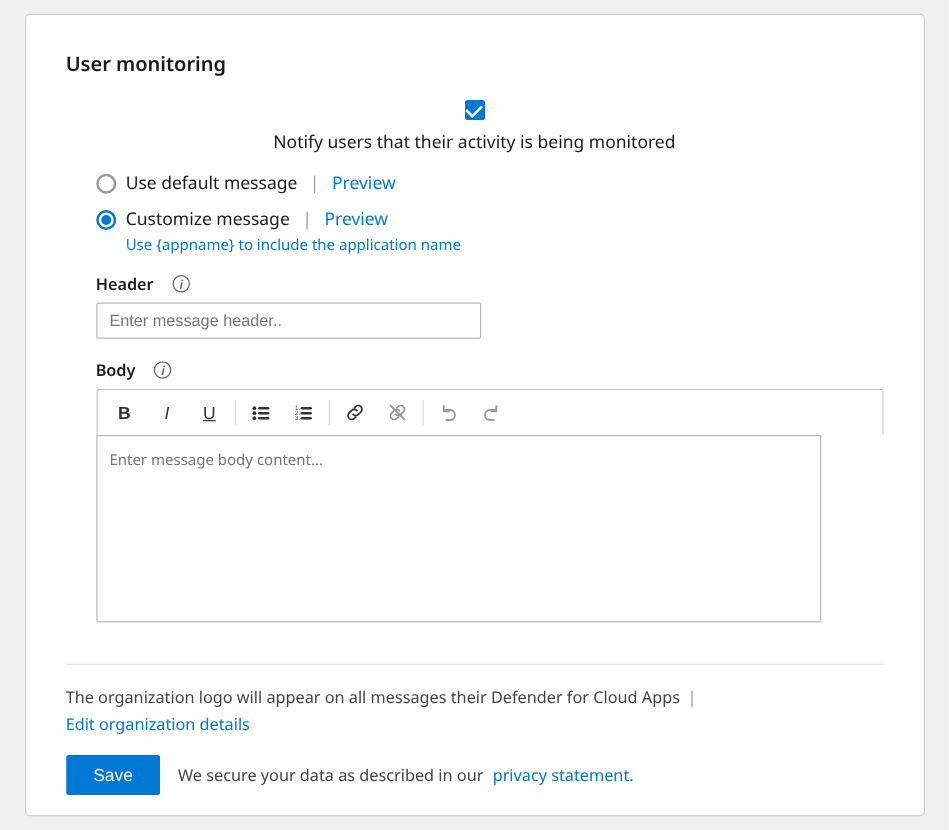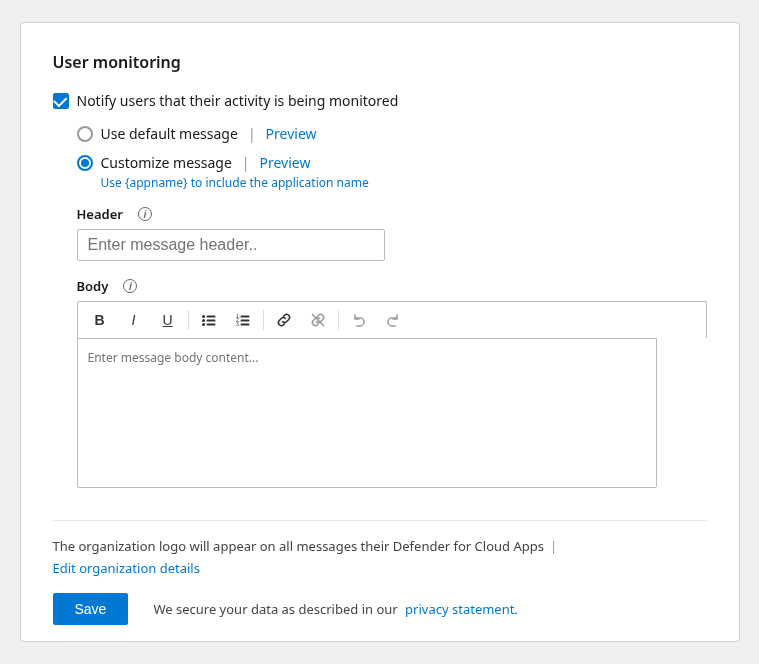--- a/index.html
+++ b/index.html
@@ -24,20 +24,21 @@
       font-size: 16px;
       font-weight: 600;
       color: #1a1a1a;
       margin-bottom: 18px;
     }
     .checkbox-row {
       display: flex;
       align-items: center;
       gap: 8px;
       margin-bottom: 14px;
+      flex-direction: column;
     }
     .checkbox-box {
       width: 16px;
       height: 16px;
       background: #0078d4;
       border: 1px solid #0078d4;
       border-radius: 2px;
       display: flex;
       align-items: center;
       justify-content: center;
@@ -136,21 +137,21 @@
       font-style: italic;
       color: #666;
       cursor: default;
       flex-shrink: 0;
     }
     .text-input {
       width: 308px;
       padding: 6px 10px;
       border: 1px solid #bbb;
       border-radius: 2px;
-      font-size: 16px;
+      font-size: 13px;
       color: #aaa;
       outline: none;
     }
     .body-section {
       margin-left: 24px;
       margin-top: 16px;
     }
     .toolbar {
       display: flex;
       align-items: center;
@@ -204,21 +205,21 @@
       color: #444;
       display: flex;
       align-items: center;
       gap: 4px;
       flex-wrap: wrap;
     }
     .save-row {
       margin-top: 16px;
       display: flex;
       align-items: center;
-      gap: 25px;
+      gap: 14px;
     }
     .save-btn {
       background: #0078d4;
       color: #fff;
       border: none;
       border-radius: 2px;
       padding: 8px 22px;
       font-size: 14px;
       font-weight: 500;
       cursor: pointer;

